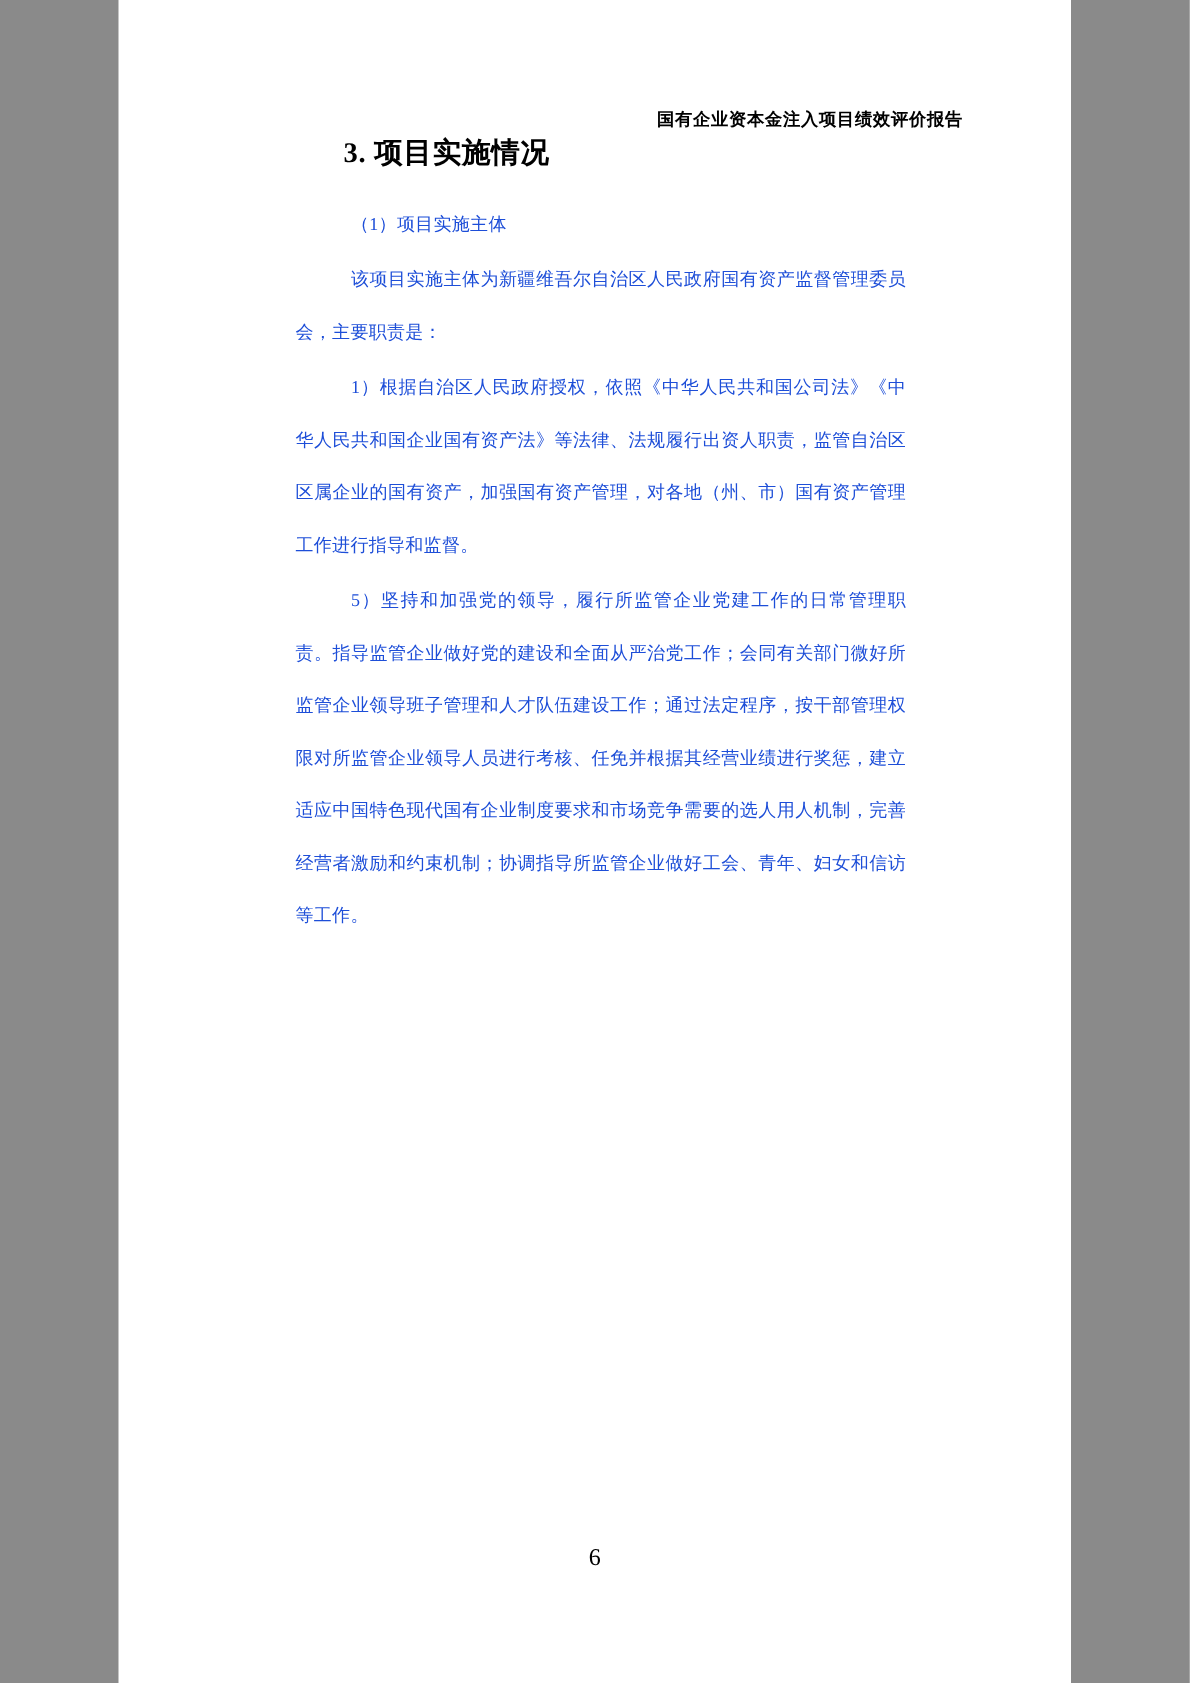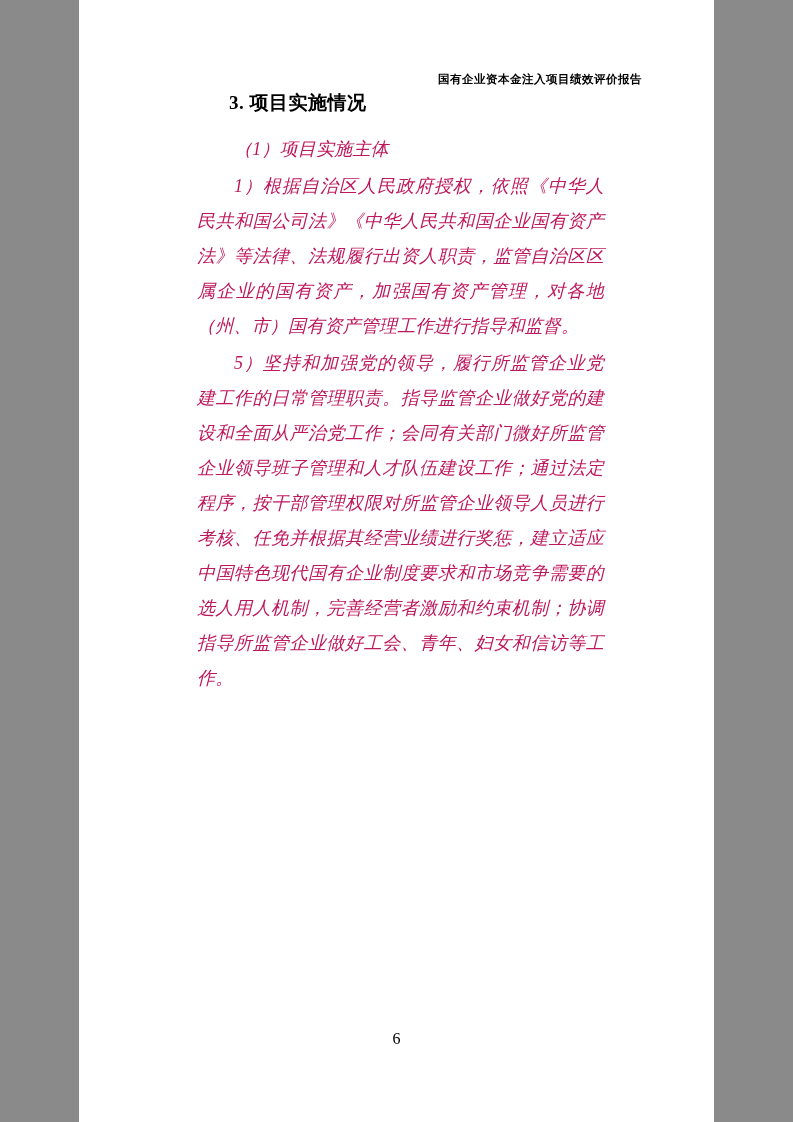--- a/index.html
+++ b/index.html
@@ -37,29 +37,28 @@
   }
   .heading {
     font-size: 19px;
     font-weight: bold;
     margin: 0 0 14px 0;
     text-indent: 32px;
     letter-spacing: 0.5px;
     line-height: 1.6;
   }
   p.para {
-    font-size: 18px;
+    font-size: 12px;
     line-height: 35px;
     margin: 0 0 2px 0;
     text-indent: 37px;
     text-align: justify;
     text-justify: inter-ideograph;
     letter-spacing: 0.2px;
-    color: #be185d;
-    font-style: italic;
+    color: #1d4ed8;
   }
   .pagenum {
     position: absolute;
     left: 0;
     right: 0;
     top: 1030px;
     text-align: center;
     font-size: 16px;
     color: #000;
   }
@@ -69,20 +68,21 @@
 
 <div class="page">
 
   <div class="header">国有企业资本金注入项目绩效评价报告</div>
 
   <div class="content">
 
     <h3 class="heading">3. 项目实施情况</h3>
 
     <p class="para">（1）项目实施主体</p>
+    <p class="para">该项目实施主体为新疆维吾尔自治区人民政府国有资产监督管理委员会，主要职责是：</p>
     <p class="para">1）根据自治区人民政府授权，依照《中华人民共和国公司法》《中华人民共和国企业国有资产法》等法律、法规履行出资人职责，监管自治区区属企业的国有资产，加强国有资产管理，对各地（州、市）国有资产管理工作进行指导和监督。</p>
     <p class="para">5）坚持和加强党的领导，履行所监管企业党建工作的日常管理职责。指导监管企业做好党的建设和全面从严治党工作；会同有关部门微好所监管企业领导班子管理和人才队伍建设工作；通过法定程序，按干部管理权限对所监管企业领导人员进行考核、任免并根据其经营业绩进行奖惩，建立适应中国特色现代国有企业制度要求和市场竞争需要的选人用人机制，完善经营者激励和约束机制；协调指导所监管企业做好工会、青年、妇女和信访等工作。</p>
 
   </div>
 
   <div class="pagenum">6</div>
 
 </div>
 
 </body></html>

